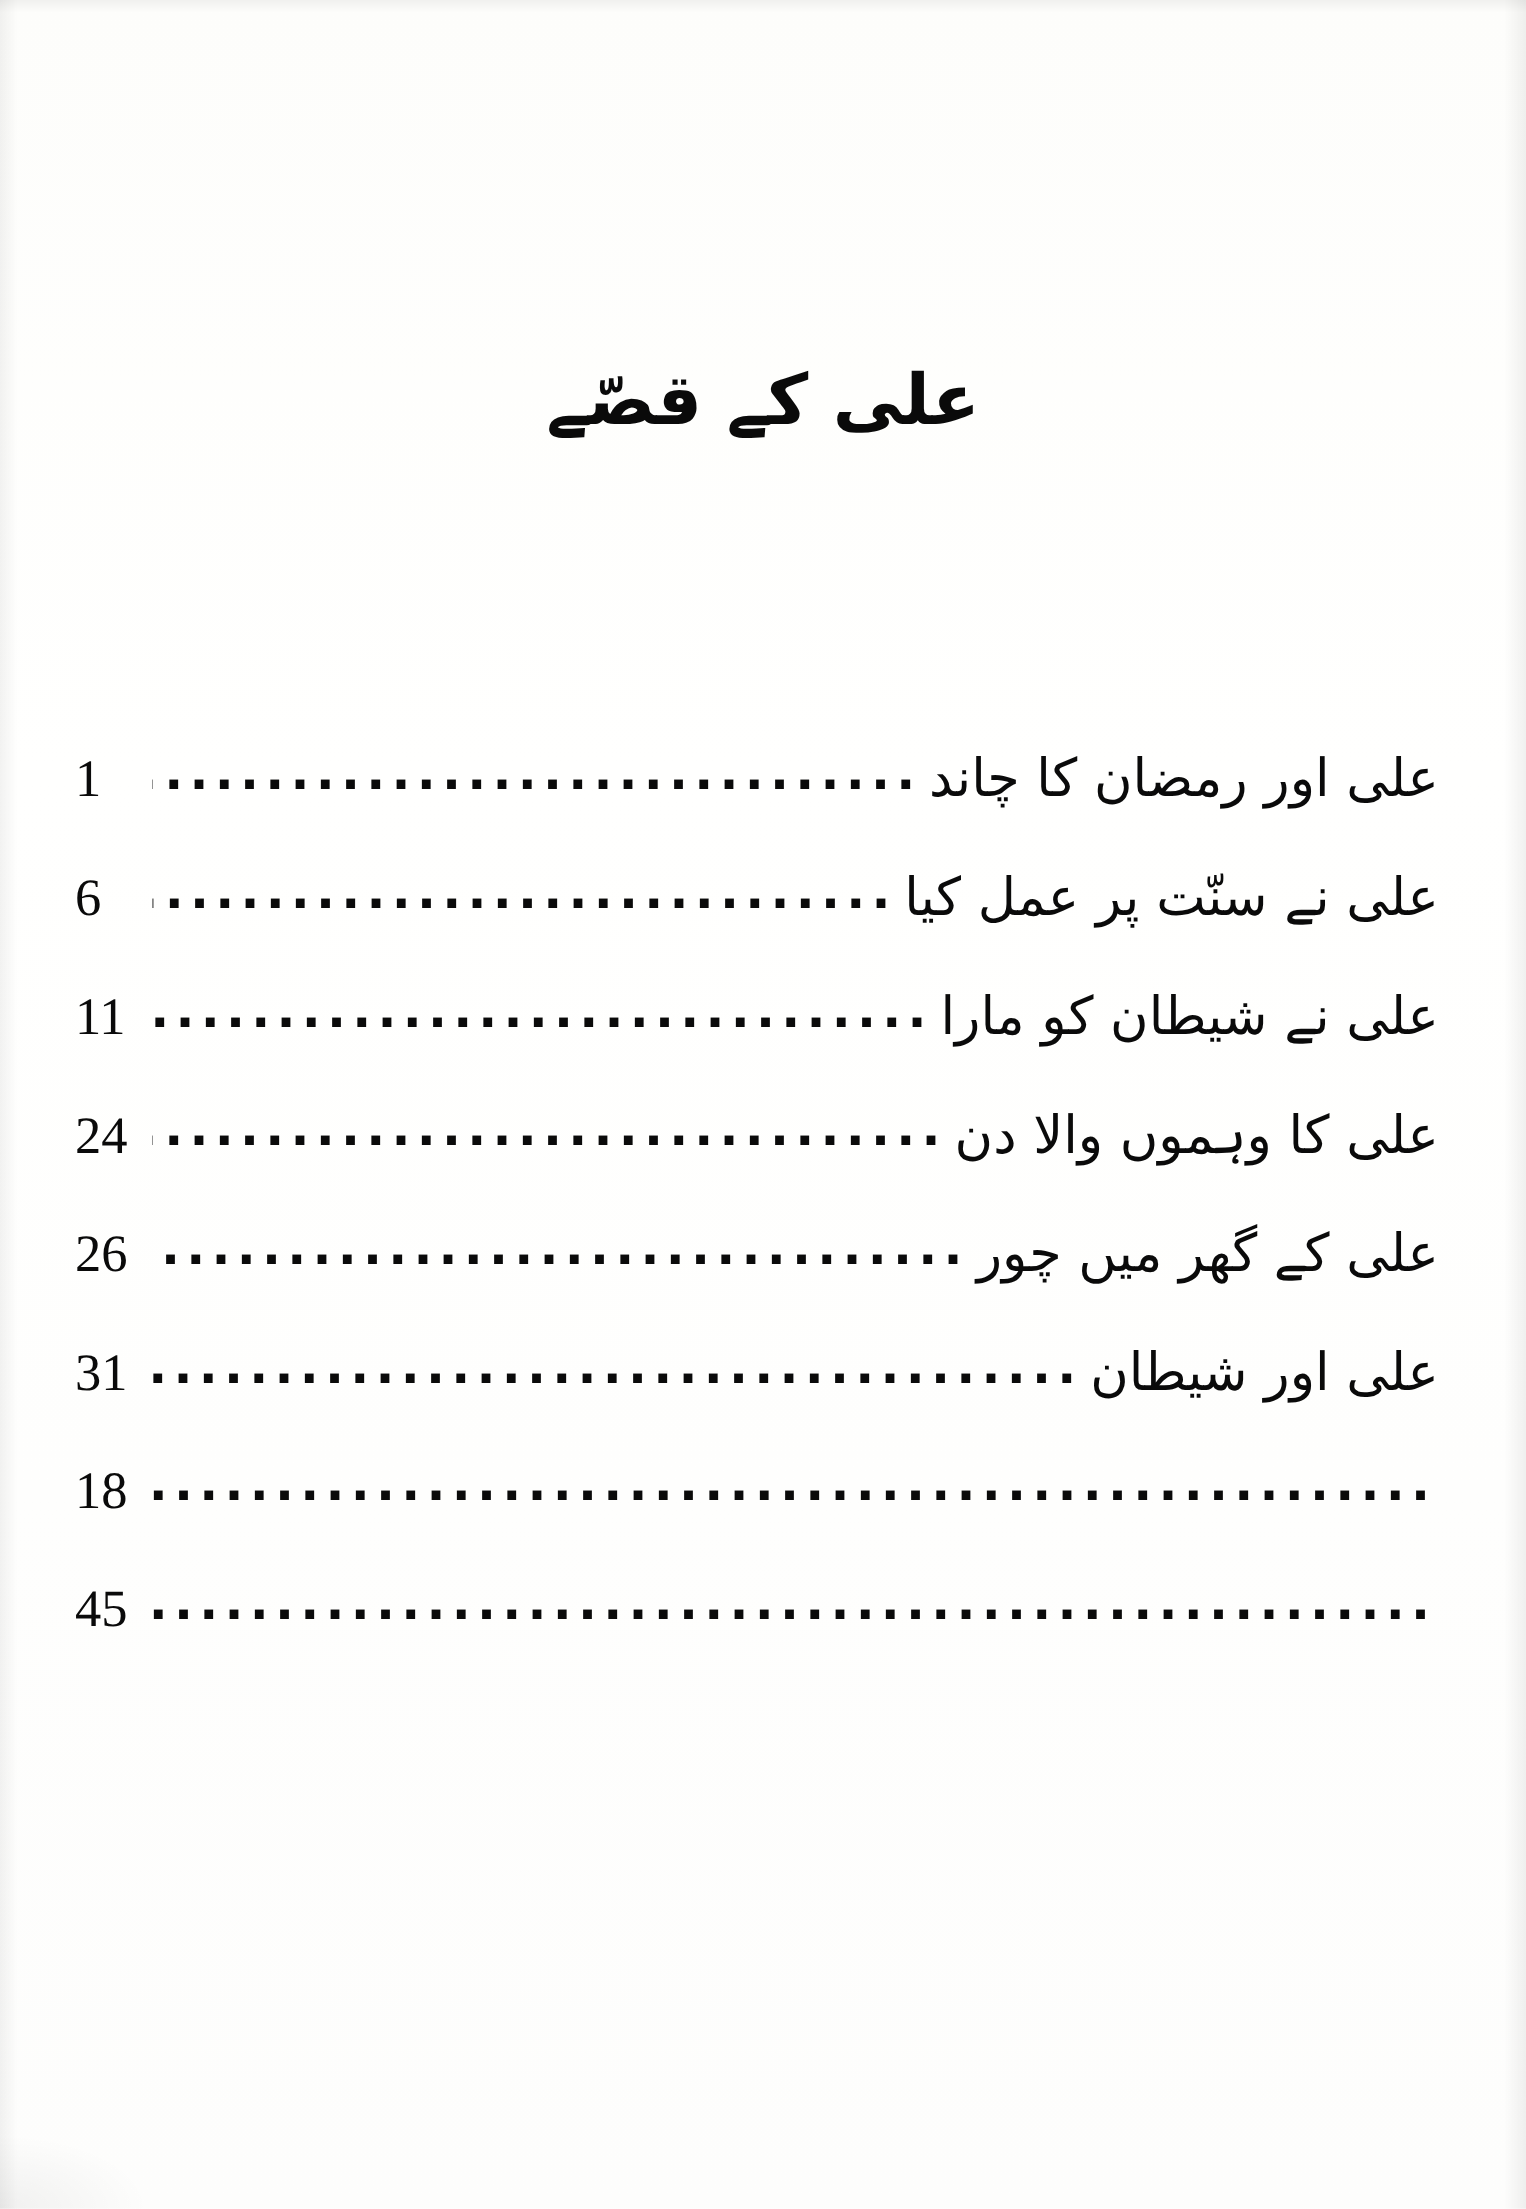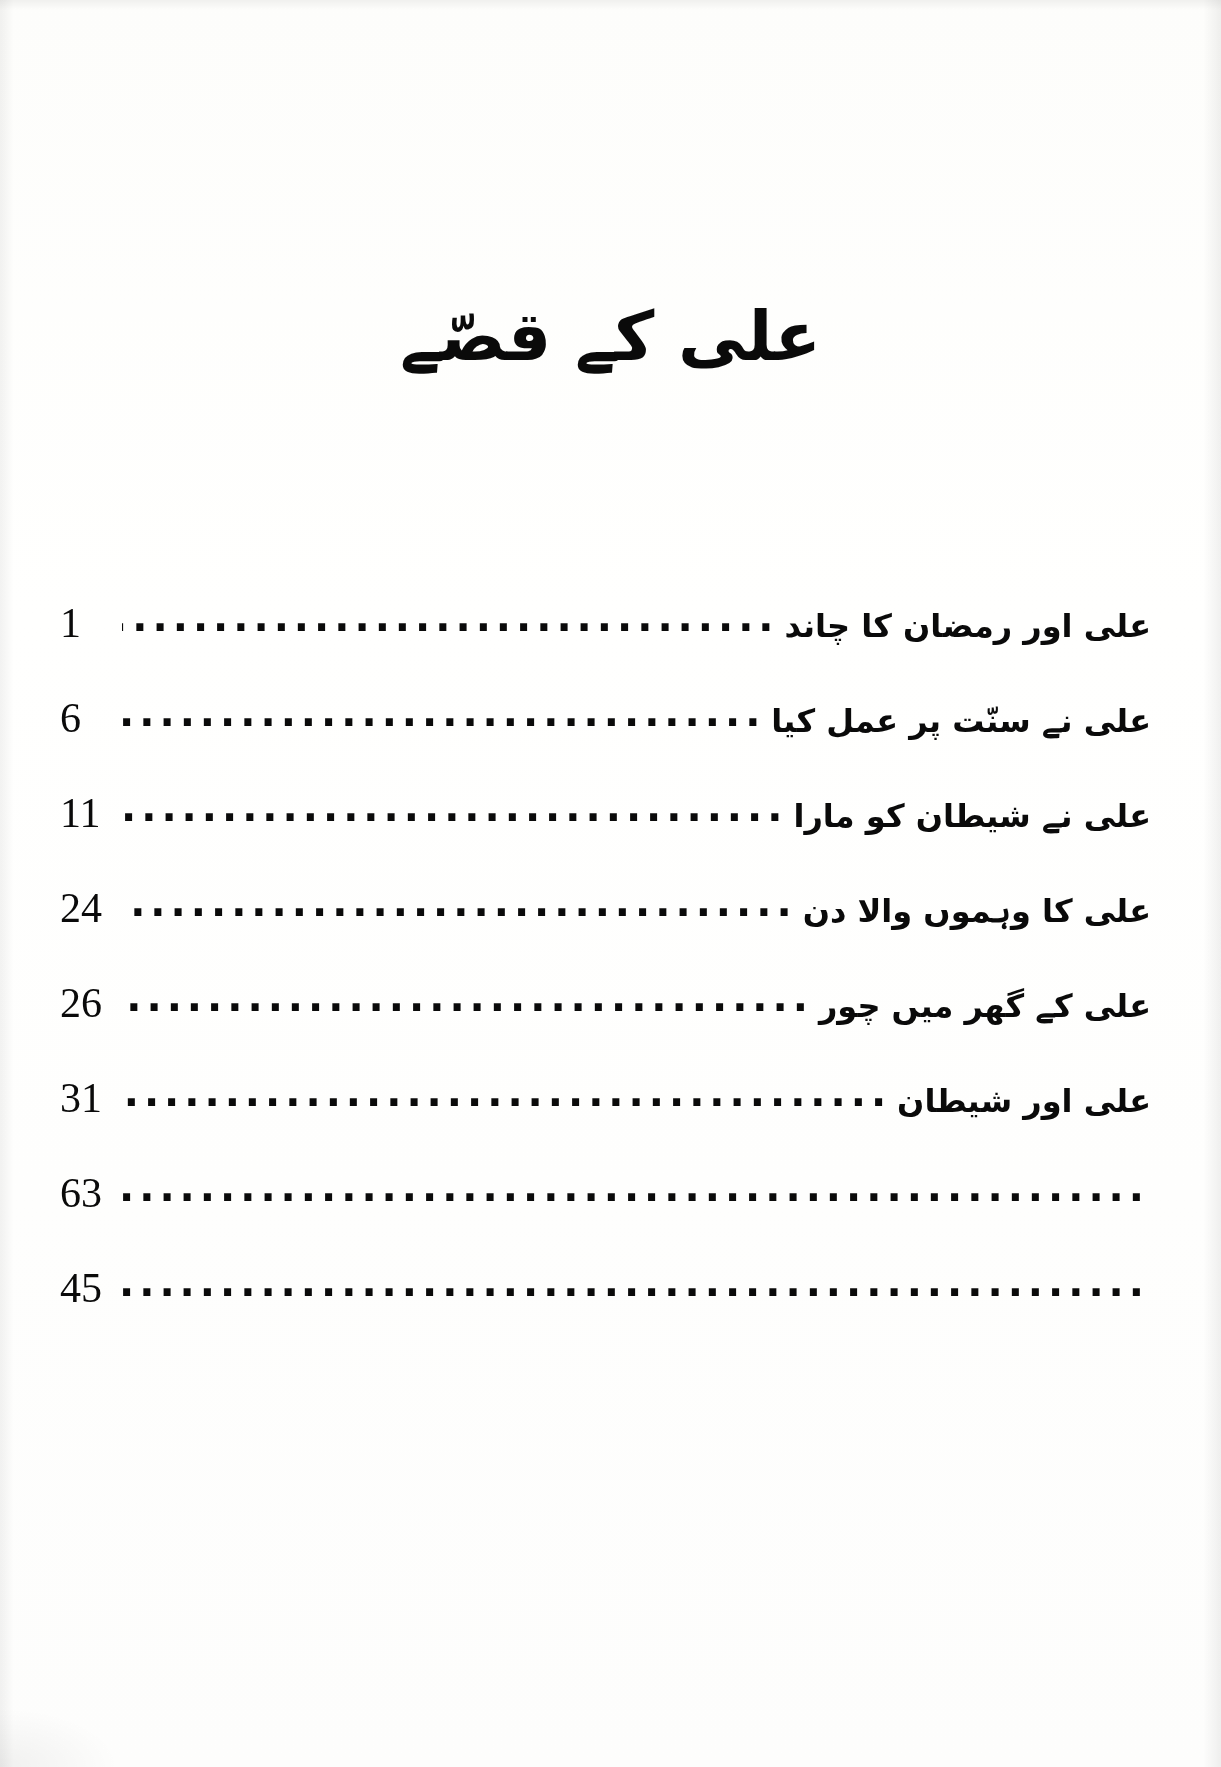--- a/index.html
+++ b/index.html
@@ -46,21 +46,21 @@
     pointer-events: none;
   }
 
   .title {
     position: absolute;
     top: 248px;
     left: 0;
     width: 100%;
     text-align: center;
     font-family: "DejaVu Sans", sans-serif;
-    font-size: 68px;
+    font-size: 56px;
     font-weight: 700;
     line-height: 1.25;
     letter-spacing: 0px;
     direction: rtl;
   }
 
   .toc {
     position: absolute;
     top: 600px;
     left: 60px;
@@ -69,22 +69,22 @@
   }
 
   .toc-row {
     display: flex;
     align-items: baseline;
     flex-direction: row;
     height: 95px;
   }
 
   .toc-entry {
-    font-size: 32px;
-    font-weight: 700;
+    font-size: 42px;
+    font-weight: 400;
     white-space: nowrap;
     direction: rtl;
     line-height: 1.1;
     flex: 0 0 auto;
     padding-left: 4px;
   }
 
   .toc-leader {
     flex: 1 1 auto;
     overflow: hidden;
@@ -156,19 +156,19 @@
       <span class="toc-leader">.....................................................................</span>
       <span class="toc-page">26</span>
     </div>
     <div class="toc-row">
       <span class="toc-entry">علی اور شیطان</span>
       <span class="toc-leader">.....................................................................</span>
       <span class="toc-page">31</span>
     </div>
     <div class="toc-row">
       <span class="toc-leader">.....................................................................</span>
-      <span class="toc-page">63</span>
+      <span class="toc-page">18</span>
     </div>
     <div class="toc-row">
       <span class="toc-leader">.....................................................................</span>
       <span class="toc-page">45</span>
     </div>
   </div>
 
 </body></html>

